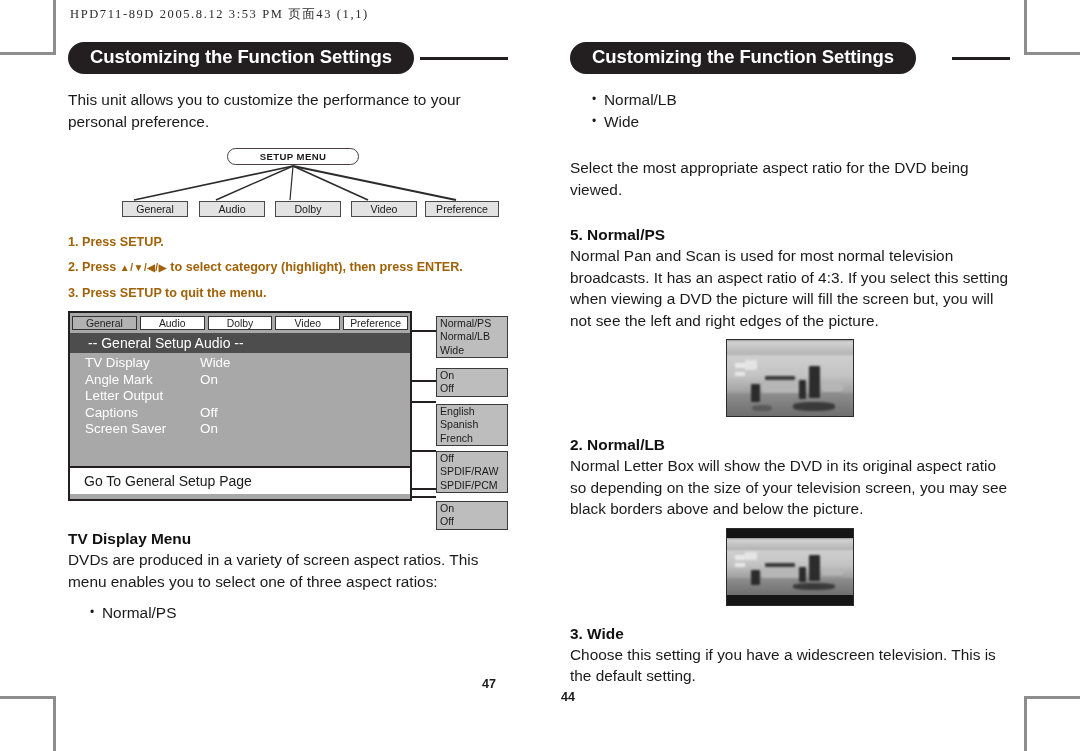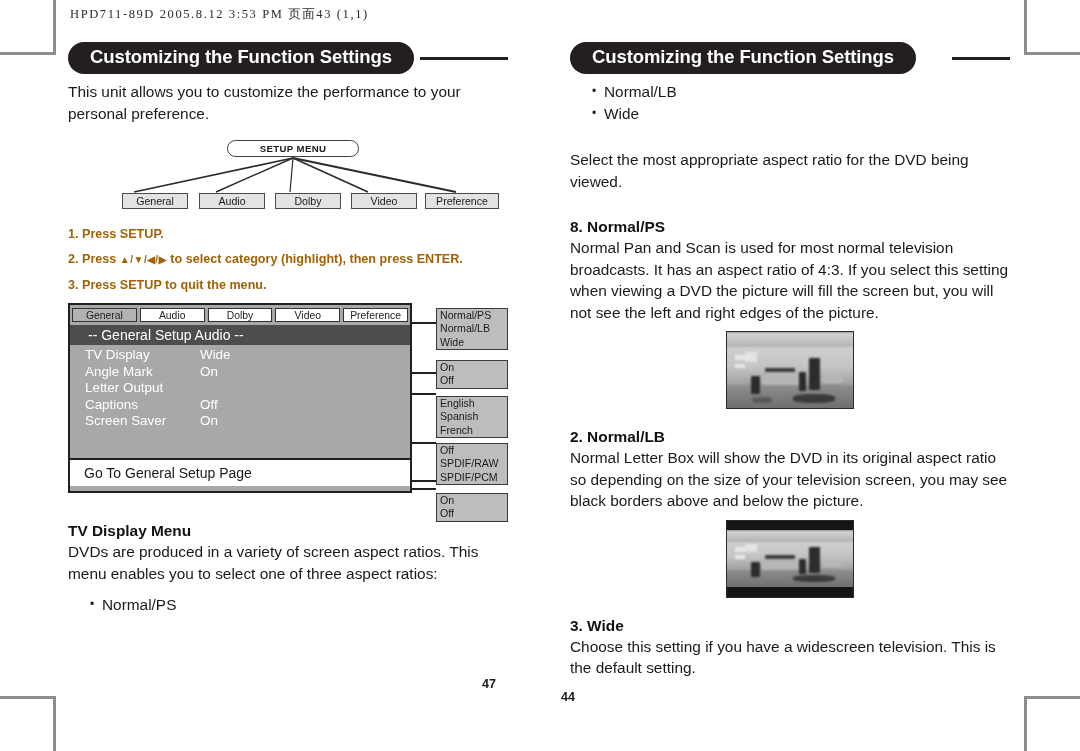--- a/index.html
+++ b/index.html
@@ -62,21 +62,21 @@
     top: 42px;
     width: 440px;
   }
   .page.left  { left: 68px; }
   .page.right { left: 570px; }
 
   
   .banner {
     position: relative;
     height: 15px;
-    margin-bottom: 24px;
+    margin-bottom: 32px;
   }
   .banner .pill {
     position: absolute;
     left: 0;
     top: 0;
     height: 32px;
     border-radius: 16px;
     background: #231f20;
     color: #ffffff;
     font-size: 18.5px;
@@ -496,21 +496,21 @@
 
   <ul class="bullets">
     <li>Normal/LB</li>
     <li>Wide</li>
   </ul>
 
   <div class="gap-l"></div>
   <p class="body">Select the most appropriate aspect ratio for the DVD being viewed.</p>
 
   <div class="gap-l"></div>
-  <h3 class="sub">8. Normal/PS</h3>
+  <h3 class="sub">5. Normal/PS</h3>
   <p class="body">Normal Pan and Scan is used for most normal television broadcasts. It has an aspect ratio of 4:3. If you select this setting when viewing a DVD the picture will fill the screen but, you will not see the left and right edges of the picture.</p>
 
   <div class="tvshot" style="width:128px; height:78px;">
     <div class="scene">
       <div class="ceiling"></div>
       <div class="wall"></div>
       <div class="floor"></div>
       <div class="win" style="left:6%; top:30%; width:8%; height:7%;"></div>
       <div class="win" style="left:6%; top:42%; width:8%; height:6%;"></div>
       <div class="lampbox" style="left:14%; top:26%; width:10%; height:14%;"></div>

